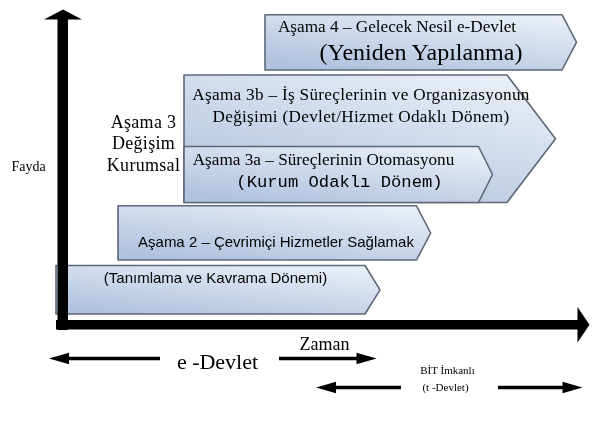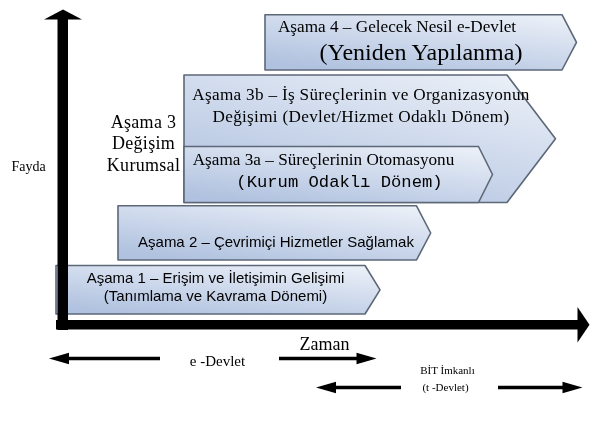--- a/index.html
+++ b/index.html
@@ -81,21 +81,20 @@
   <div class="label seriflbl" style="left:0px; top:156.5px; width:57px; font-size:14px; line-height:20px;">Fayda</div>
   <div class="label seriflbl" style="left:284px; top:333.5px; width:81px; font-size:18px; line-height:20px;">Zaman</div>
 
   <div class="label seriflbl" style="left:102px; top:112px; width:83px; font-size:18px; line-height:21.3px; letter-spacing:0.3px;">
     <span class="line">Aşama 3</span>
     <span class="line">Değişim</span>
     <span class="line">Kurumsal</span>
   </div>
 
   <div class="label sans" style="left:62.5px; top:268.6px; width:306px; line-height:18px;">
-    <span class="line">Aşama 1 – Erişim ve İletişimin Gelişimi</span>
     <span class="line">(Tanımlama ve Kavrama Dönemi)</span>
   </div>
 
   <div class="label sans" style="left:127px; top:212.5px; width:298px; line-height:18.5px;margin-top:20px;">
     <span class="line">Aşama 2 – Çevrimiçi Hizmetler Sağlamak</span>
   </div>
 
   <div class="label serif" style="left:176.5px; top:148px; width:294px; line-height:23px;text-align:center;">
     <span class="line">Aşama 3a – Süreçlerinin Otomasyonu</span>
     <span class="line" style="left:16px;font-family:Liberation Mono, monospace;">(Kurum Odaklı Dönem)</span>
@@ -104,20 +103,20 @@
   <div class="label serif" style="left:191px; top:84px; width:340px; line-height:21.5px; text-align:center; letter-spacing:0.3px;">
     <span class="line">Aşama 3b – İş Süreçlerinin ve Organizasyonun</span>
     <span class="line">Değişimi (Devlet/Hizmet Odaklı Dönem)</span>
   </div>
 
   <div class="label serif" style="left:252px; top:15px; width:290px; line-height:24.5px;">
     <span class="line">Aşama 4 – Gelecek Nesil e-Devlet</span>
     <span class="line" style="left:24px; font-size:24px;">(Yeniden Yapılanma)</span>
   </div>
 
-  <div class="label seriflbl" style="left:175px; top:351.8px; width:85px; font-size:15px; line-height:19px;">e -Devlet</div>
+  <div class="label seriflbl" style="left:175px; top:351.8px; width:85px; font-size:22px; line-height:19px;">e -Devlet</div>
 
   <div class="label seriflbl" style="left:390px; top:361.5px; width:115px; font-size:11px; line-height:17px;">
     <span class="line">BİT İmkanlı</span>
     <span class="line" style="left:-2px;">(t -Devlet)</span>
   </div>
 
 </div>
 
 </body></html>

